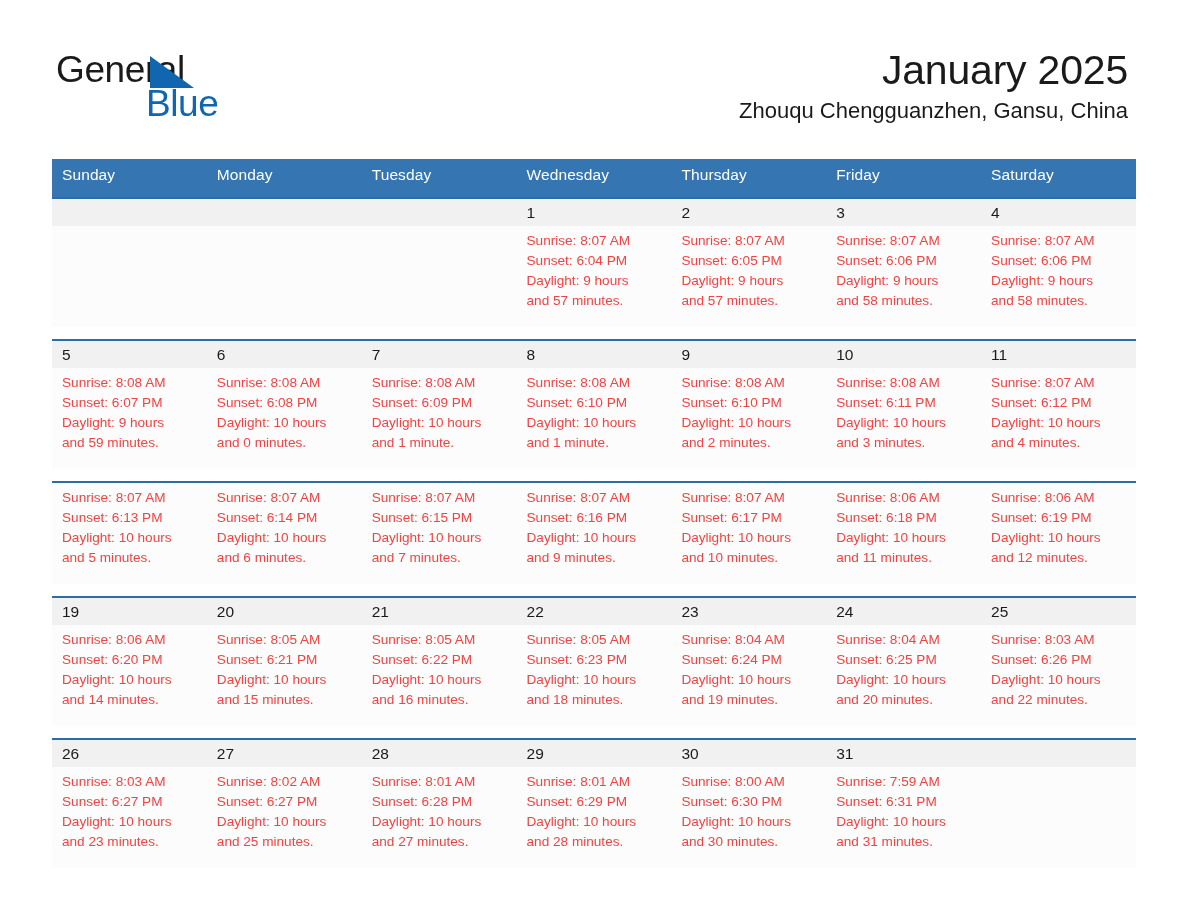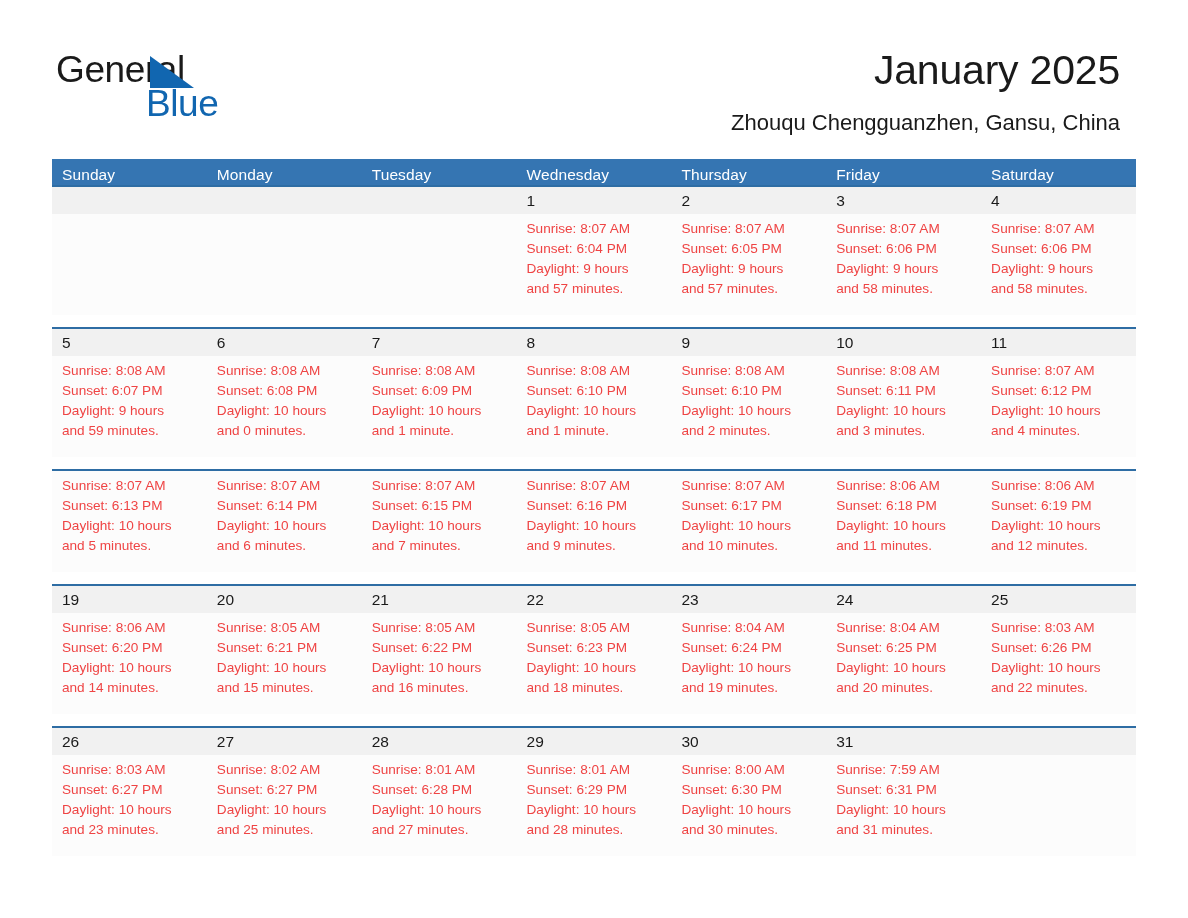--- a/index.html
+++ b/index.html
@@ -60,38 +60,38 @@
     top: 40px;
     font-size: 37px;
     line-height: 40px;
     color: #1166b0;
     letter-spacing: -0.4px;
     white-space: nowrap;
   }
 
   .title-block {
     position: absolute;
-    right: 16px;
+    right: 8px;
     top: 0;
     text-align: right;
   }
   .month-title {
     font-size: 41px;
     line-height: 52px;
     color: #1a1a1a;
     font-weight: normal;
     margin: 0;
     white-space: nowrap;
     letter-spacing: -0.2px;
   }
   .location-title {
     font-size: 22px;
     line-height: 30px;
     color: #1a1a1a;
-    margin: 12px 0 0 0;
+    margin: 0 0 0 0;
     font-weight: normal;
     white-space: nowrap;
   }
 
   
   .calendar {
     position: absolute;
     left: 52px;
     top: 159px;
     width: 1084px;
@@ -102,21 +102,21 @@
     width: 1084px;
   }
   table.cal col { width: 154.857px; }
 
   thead th {
     background: #3575b2;
     color: #ffffff;
     font-size: 15.5px;
     font-weight: normal;
     text-align: left;
-    padding: 7px 0 1px 10px;
+    padding: 7px 0 13px 10px;
     height: 17px;
     vertical-align: middle;
     letter-spacing: 0.1px;
   }
 
   tbody tr.week-sep td {
     height: 2px;
     padding: 0;
     border: 0;
     line-height: 0;

